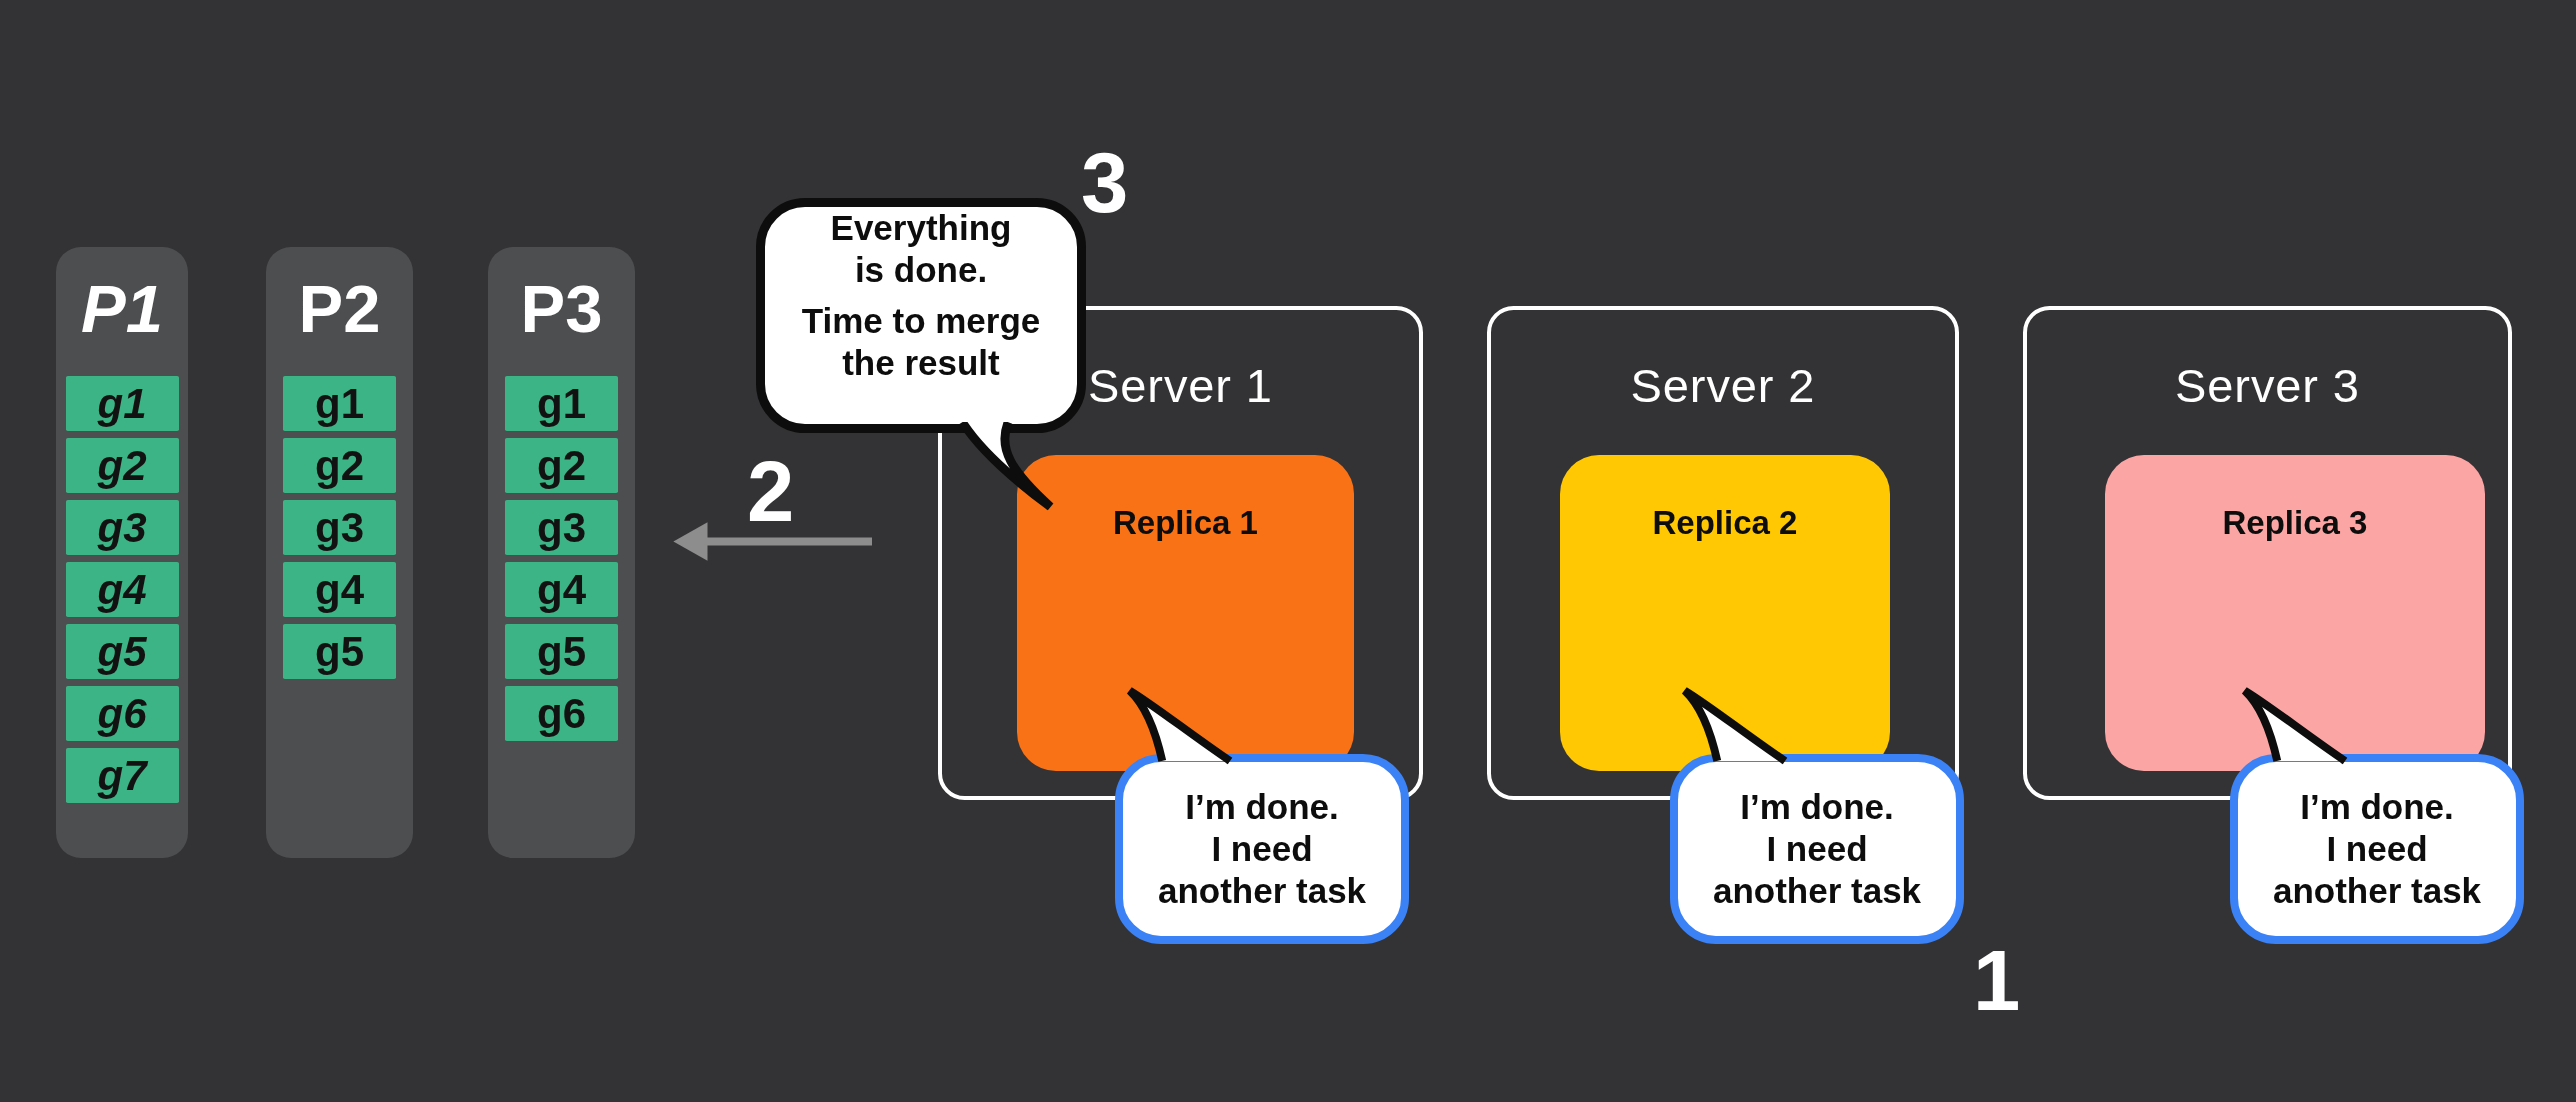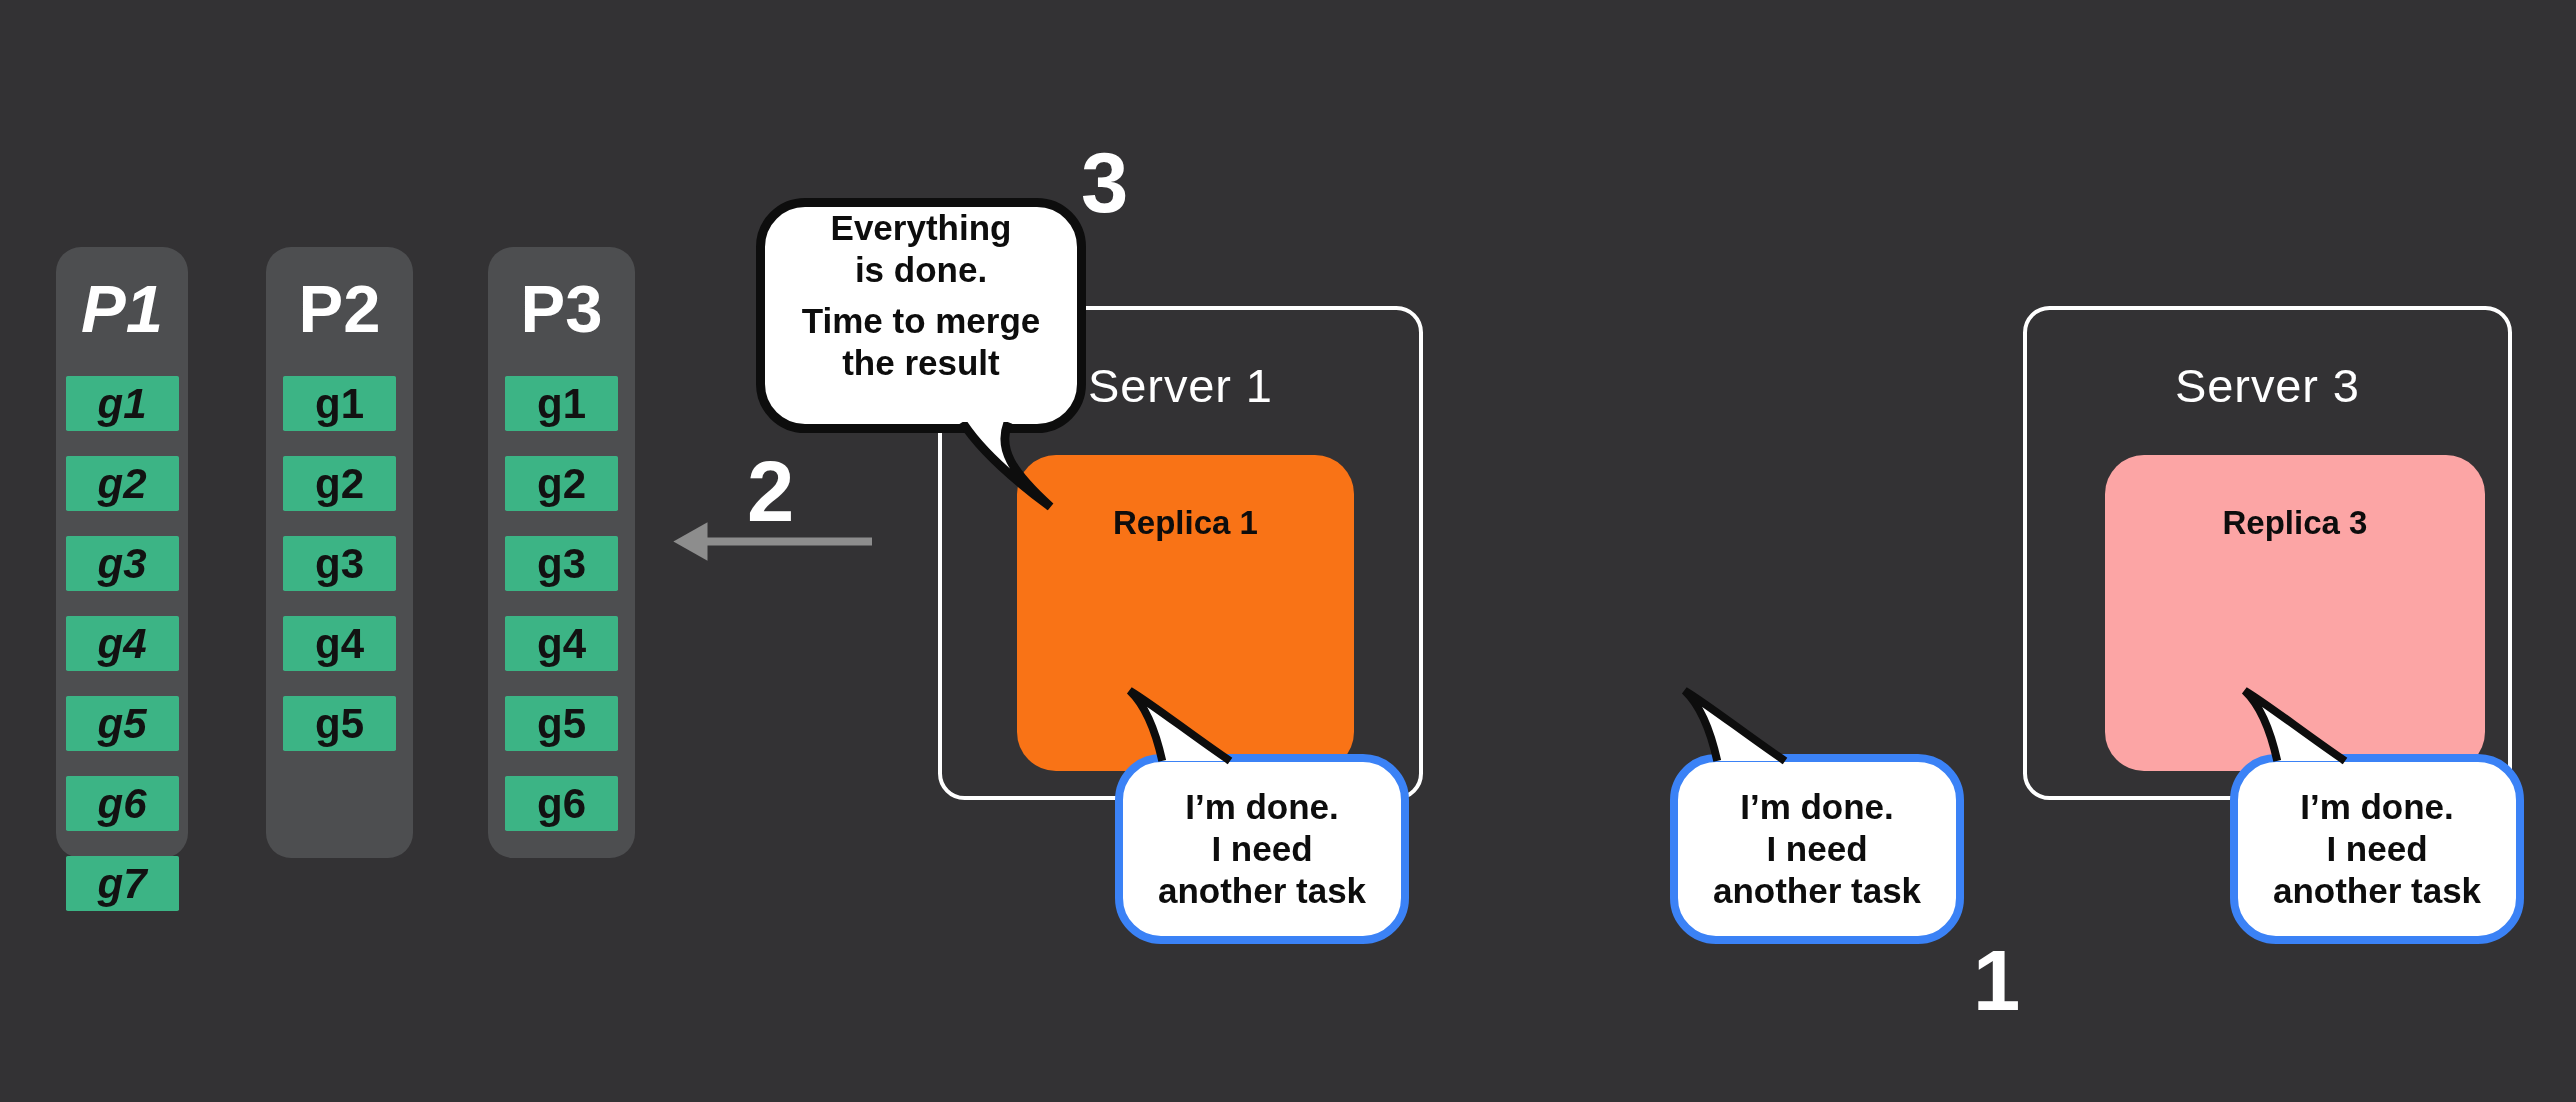--- a/index.html
+++ b/index.html
@@ -7,21 +7,21 @@
        font-family:"Liberation Sans","DejaVu Sans",sans-serif;}
   .stage{position:absolute;inset:0;}
 
   
   .partition{position:absolute;top:247px;height:611px;width:147px;background:#4d4e50;
              border-radius:25px;display:flex;flex-direction:column;align-items:center;}
   #p1{left:56px;width:132px;font-style:italic;}
   #p2{left:266px;}
   #p3{left:488px;}
   .ptitle{margin-top:23px;font-size:67px;font-weight:bold;color:#ffffff;line-height:1.15;}
-  .chips{margin-top:29px;display:flex;flex-direction:column;gap:25px;justify-content:flex-end;}
+  .chips{margin-top:29px;display:flex;flex-direction:column;gap:7px;justify-content:flex-end;}
   .chip{width:113px;height:55px;background:#3cb485;color:#121212;border-radius:1.8px;
         font-size:42px;font-weight:bold;display:flex;align-items:center;justify-content:center;}
 
   
   .server{position:absolute;top:306px;height:494px;border:4.4px solid #ffffff;
           border-radius:26.5px;box-sizing:border-box;}
   #server1{left:920px;width:485px;margin-left:18px;}
   #server2{left:1487px;width:472px;}
   #server3{left:2023px;width:489px;}
   .server-label{position:absolute;top:48px;left:0;width:100%;text-align:center;
@@ -106,20 +106,26 @@
     <polygon points="3,28 42,6 42,50" fill="#8d8d8d"></polygon>
   </svg>
 
   <div class="server" id="server1">
     <div class="server-label">Server 1</div>
     <div class="replica" id="replica1">
       <div class="replica-label">Replica 1</div>
     </div>
   </div>
 
+  <div class="server" id="server2">
+    <div class="server-label">Server 2</div>
+    <div class="replica" id="replica2">
+      <div class="replica-label">Replica 2</div>
+    </div>
+  </div>
 
   <div class="server" id="server3">
     <div class="server-label">Server 3</div>
     <div class="replica" id="replica3">
       <div class="replica-label">Replica 3</div>
     </div>
   </div>
 
   <div id="merge-bubble">
     <div class="say-lines">

